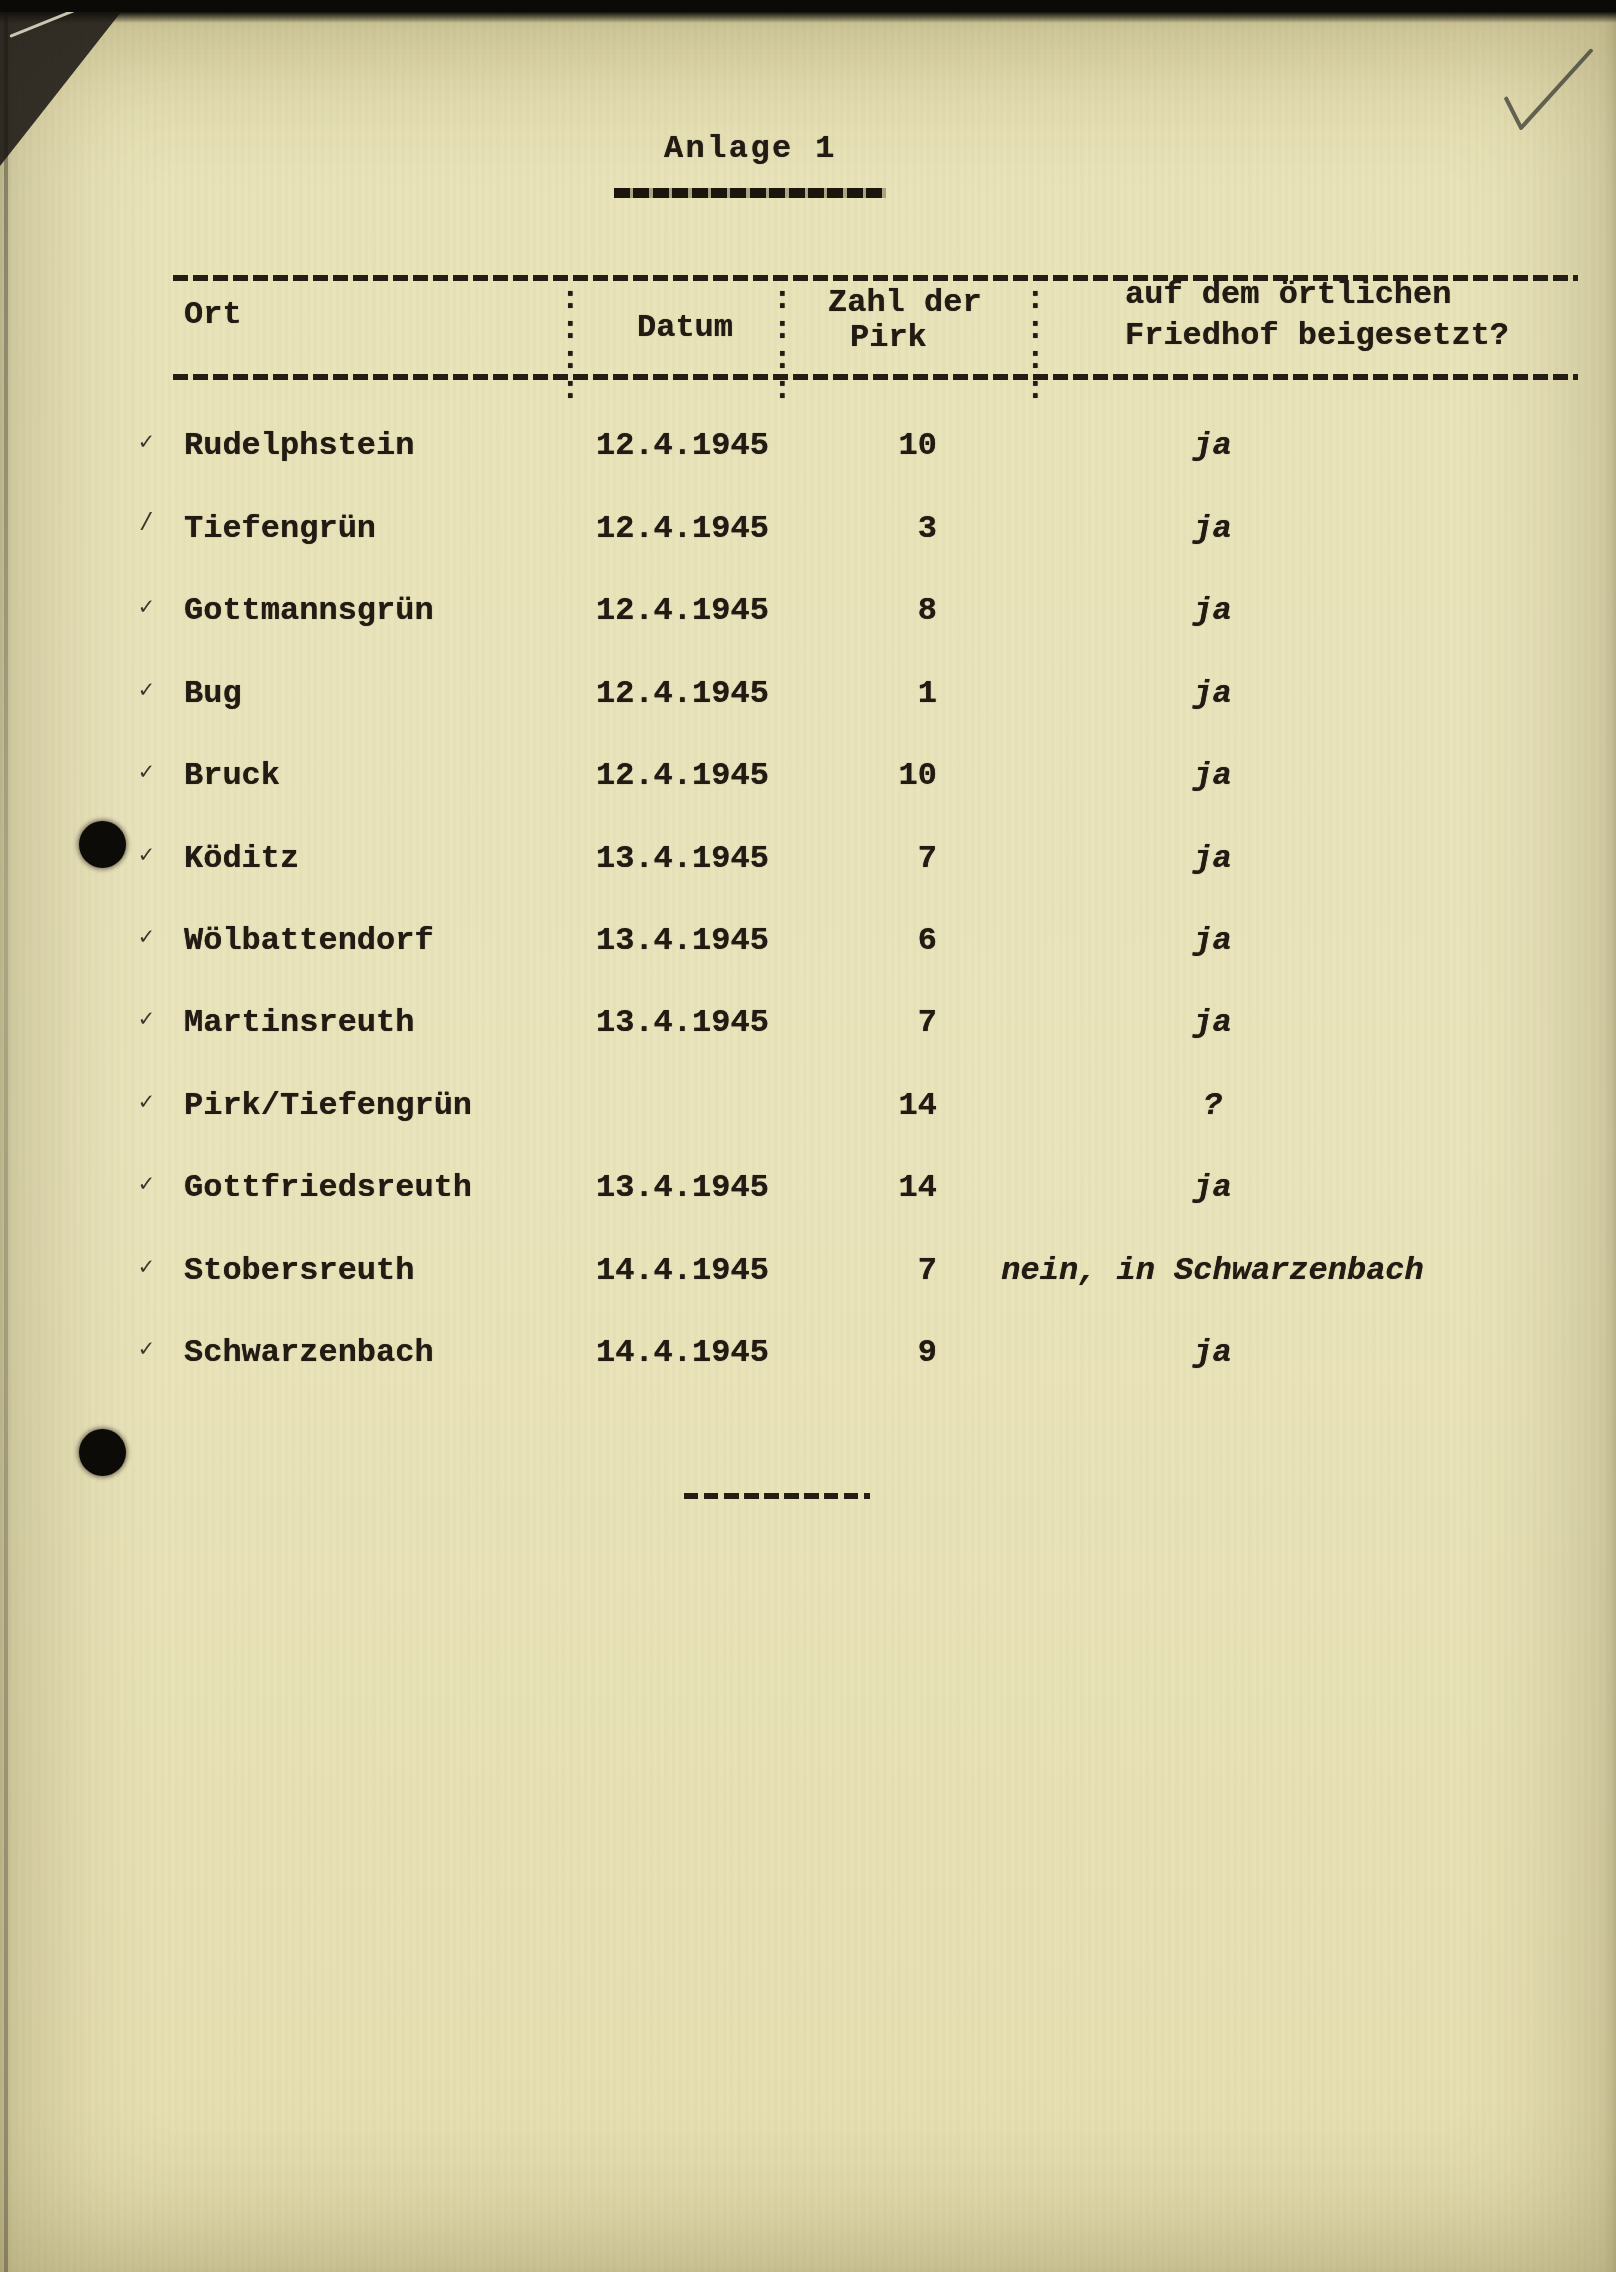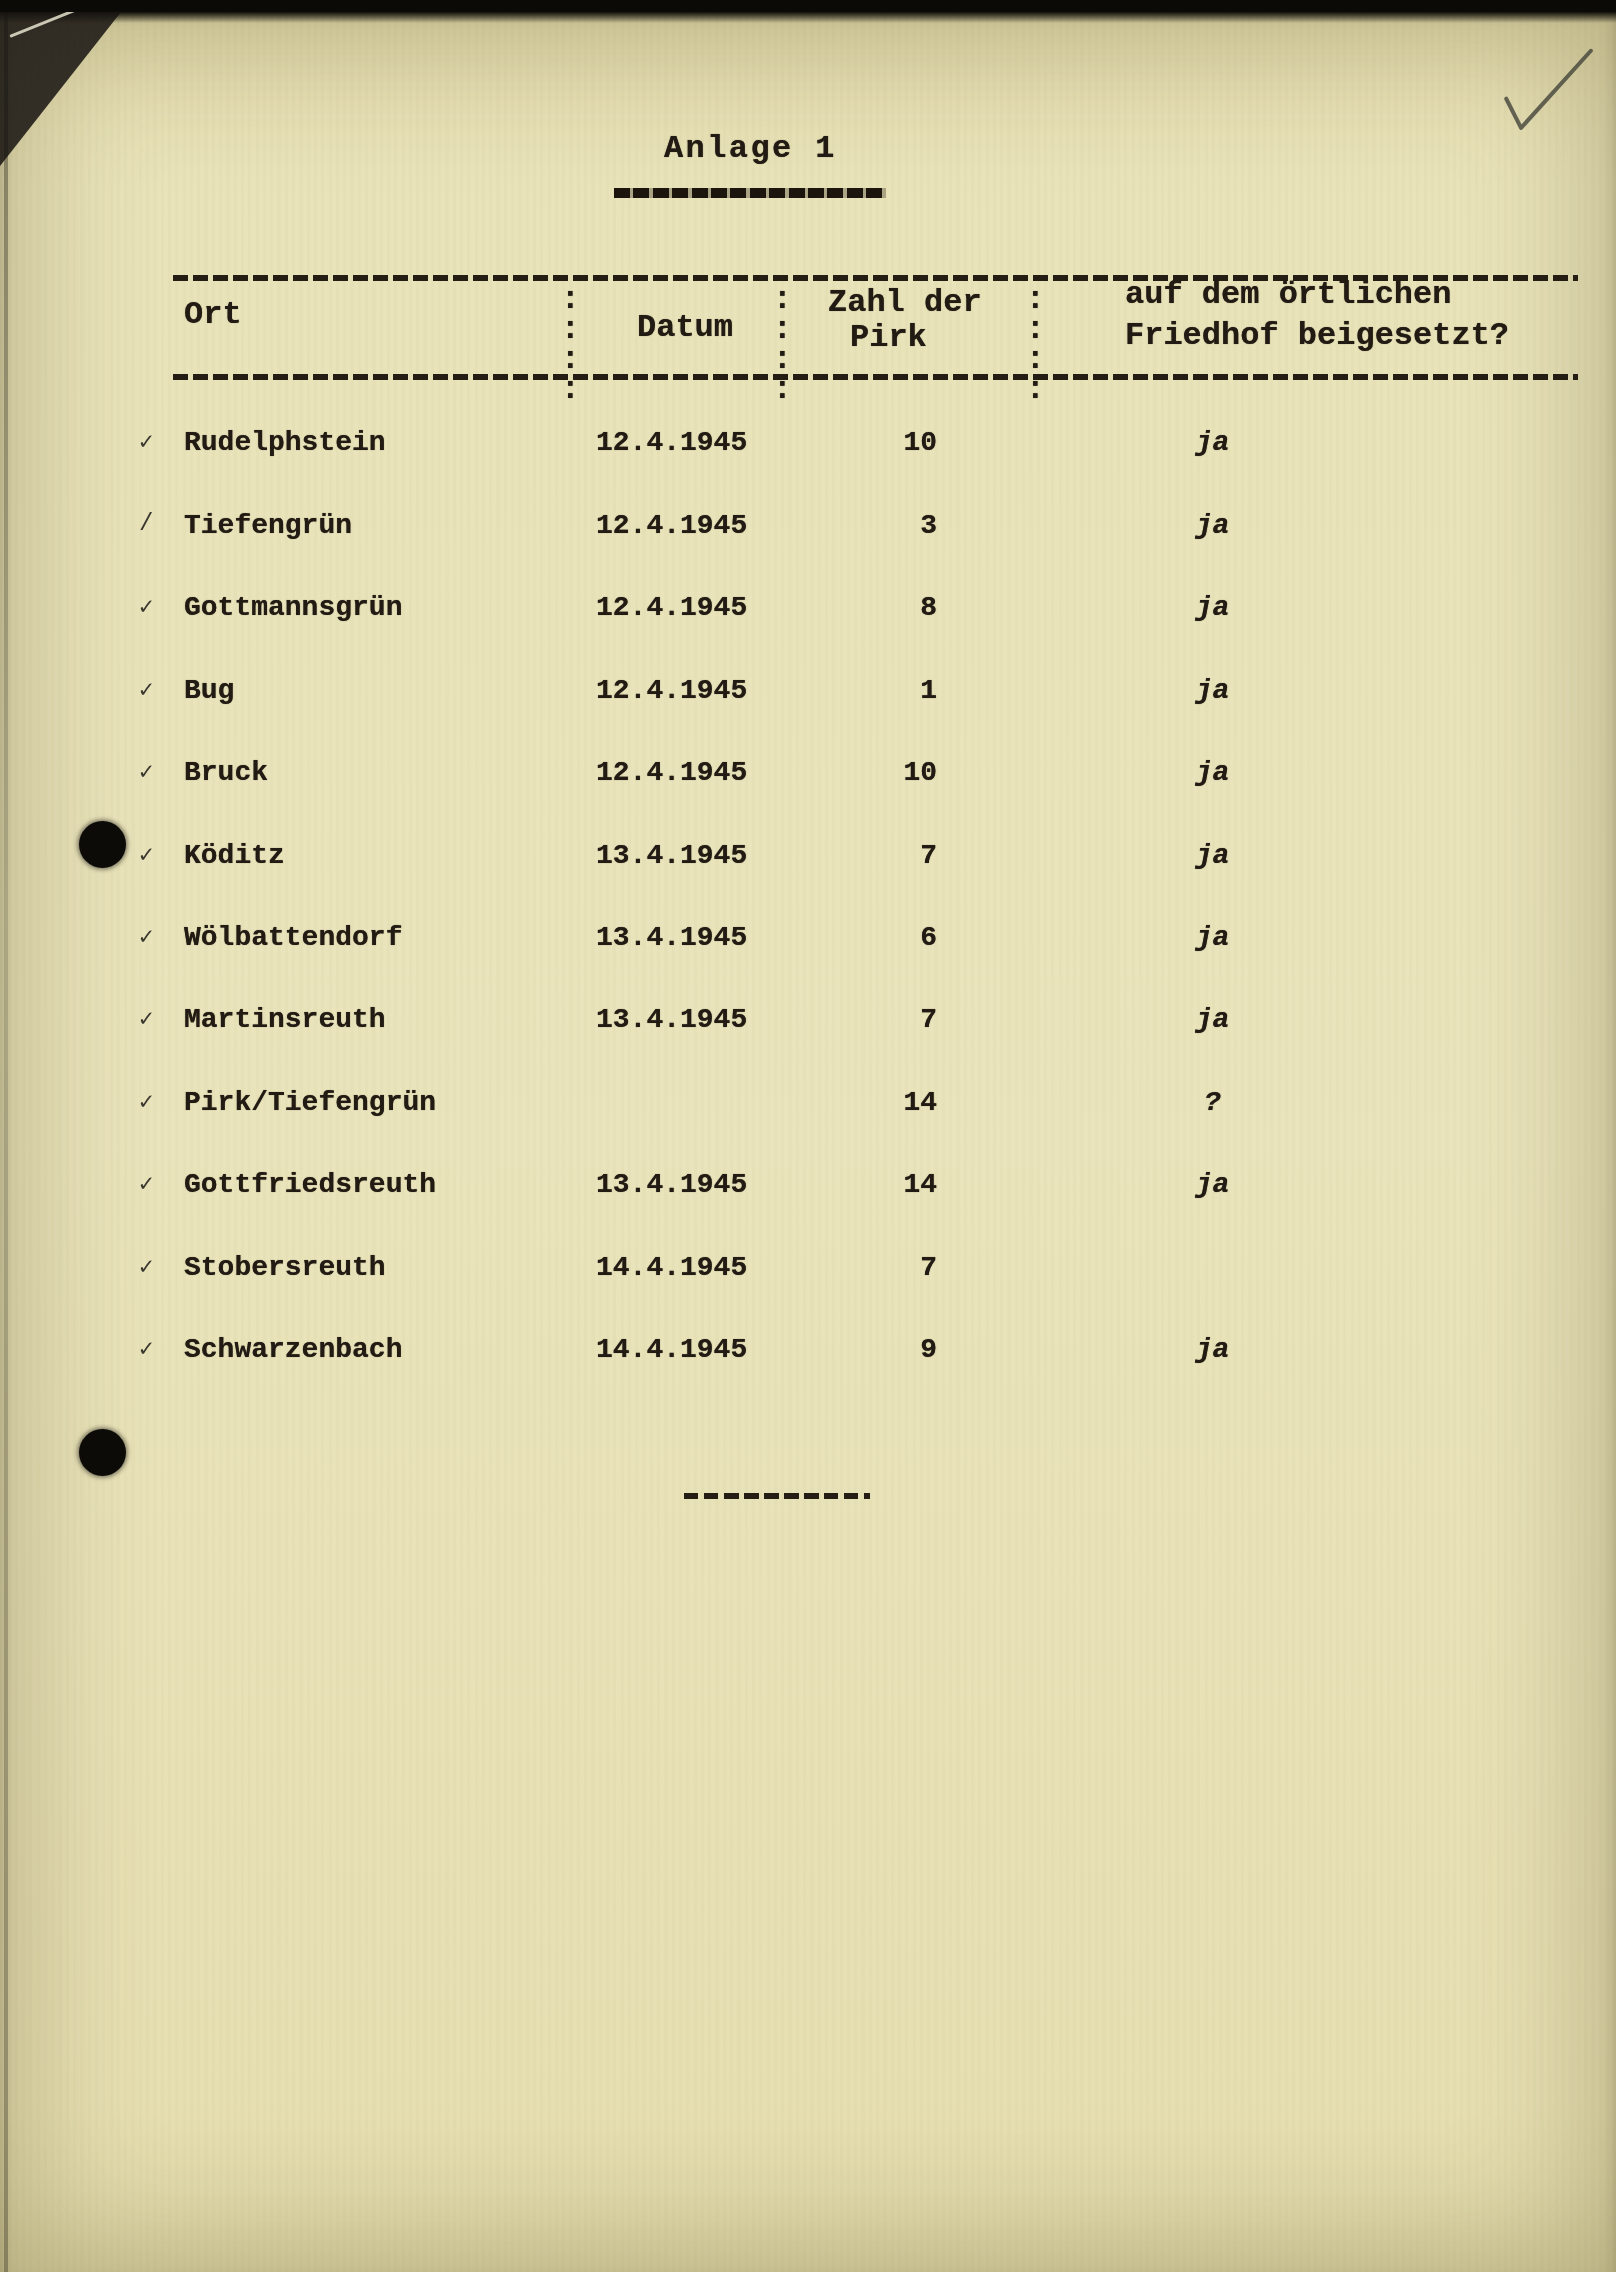--- a/index.html
+++ b/index.html
@@ -28,21 +28,21 @@
   .title{left:664px;top:118px;letter-spacing:2.4px;}
   .title-underline{position:absolute;left:614px;top:176px;width:272px;height:9.7px;
       background:repeating-linear-gradient(90deg,#1c150e 0 16px, rgba(28,21,14,0.3) 16px 19.4px);}
   .dashed-line{position:absolute;left:173px;width:1405px;height:5.7px;
       background:repeating-linear-gradient(90deg,#241d14 0 15.4px, rgba(0,0,0,0) 15.4px 20px);}
   .line-top{top:263px;}
   .line-bottom{top:362px;}
   .sep-colons{white-space:pre;line-height:30px;font-size:31px;}
   
   .row{position:absolute;left:0;width:1616px;height:40px;}
-  .cell{position:absolute;font-size:28px;white-space:nowrap;text-shadow:0 0 0.8px rgba(34,27,19,0.85);}
+  .cell{position:absolute;font-size:32px;white-space:nowrap;text-shadow:0 0 0.8px rgba(34,27,19,0.85);}
   .cell-check{left:139px;top:0;font-size:24px;color:#3a372f;text-shadow:none;font-weight:400;}
   .cell-ort{left:184px;top:0;}
   .cell-datum{left:596px;top:0;}
   .cell-zahl{left:824px;top:0;width:113px;text-align:right;}
   .cell-friedhof{left:962px;top:0;width:501px;text-align:center;font-style:italic;}
   
   .hole{position:absolute;width:47px;height:47px;border-radius:50%;background:#0d0b08;
         box-shadow:0 0 4px 1.6px rgba(13,11,8,0.5);}
   .hole-top{left:79px;top:809px;}
   .hole-bottom{left:79px;top:1417px;}
@@ -161,20 +161,21 @@
     <span class="cell cell-ort">Gottfriedsreuth</span>
     <span class="cell cell-datum">13.4.1945</span>
     <span class="cell cell-zahl">14</span>
     <span class="cell cell-friedhof">ja</span>
   </div>
   <div class="row" style="top:1240px">
     <span class="cell cell-check">✓</span>
     <span class="cell cell-ort">Stobersreuth</span>
     <span class="cell cell-datum">14.4.1945</span>
     <span class="cell cell-zahl">7</span>
+    <span class="cell cell-friedhof">nein, in Schwarzenbach</span>
   </div>
   <div class="row" style="top:1322px">
     <span class="cell cell-check">✓</span>
     <span class="cell cell-ort">Schwarzenbach</span>
     <span class="cell cell-datum">14.4.1945</span>
     <span class="cell cell-zahl">9</span>
     <span class="cell cell-friedhof">ja</span>
   </div>
 
   <div class="hole hole-top"></div>

